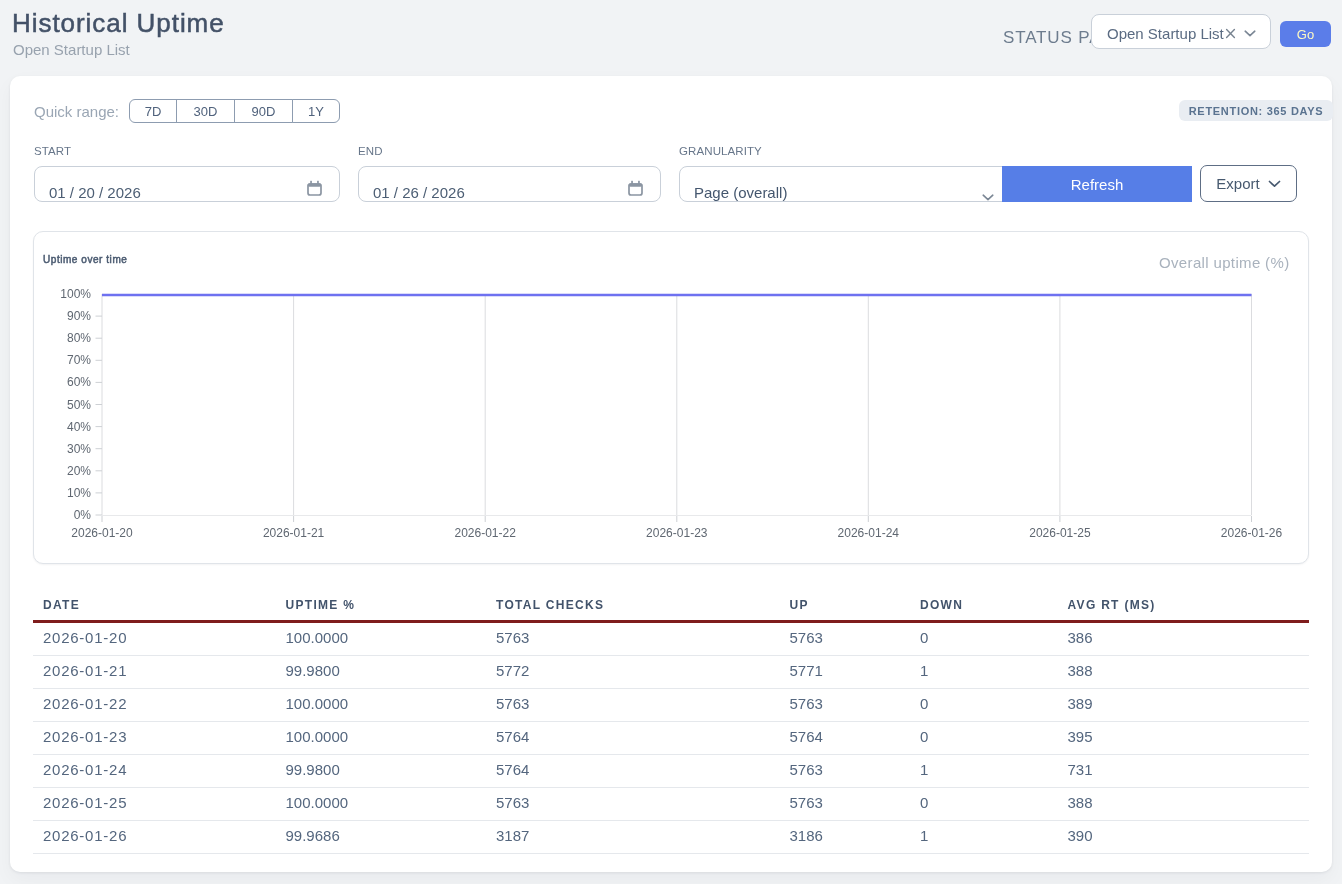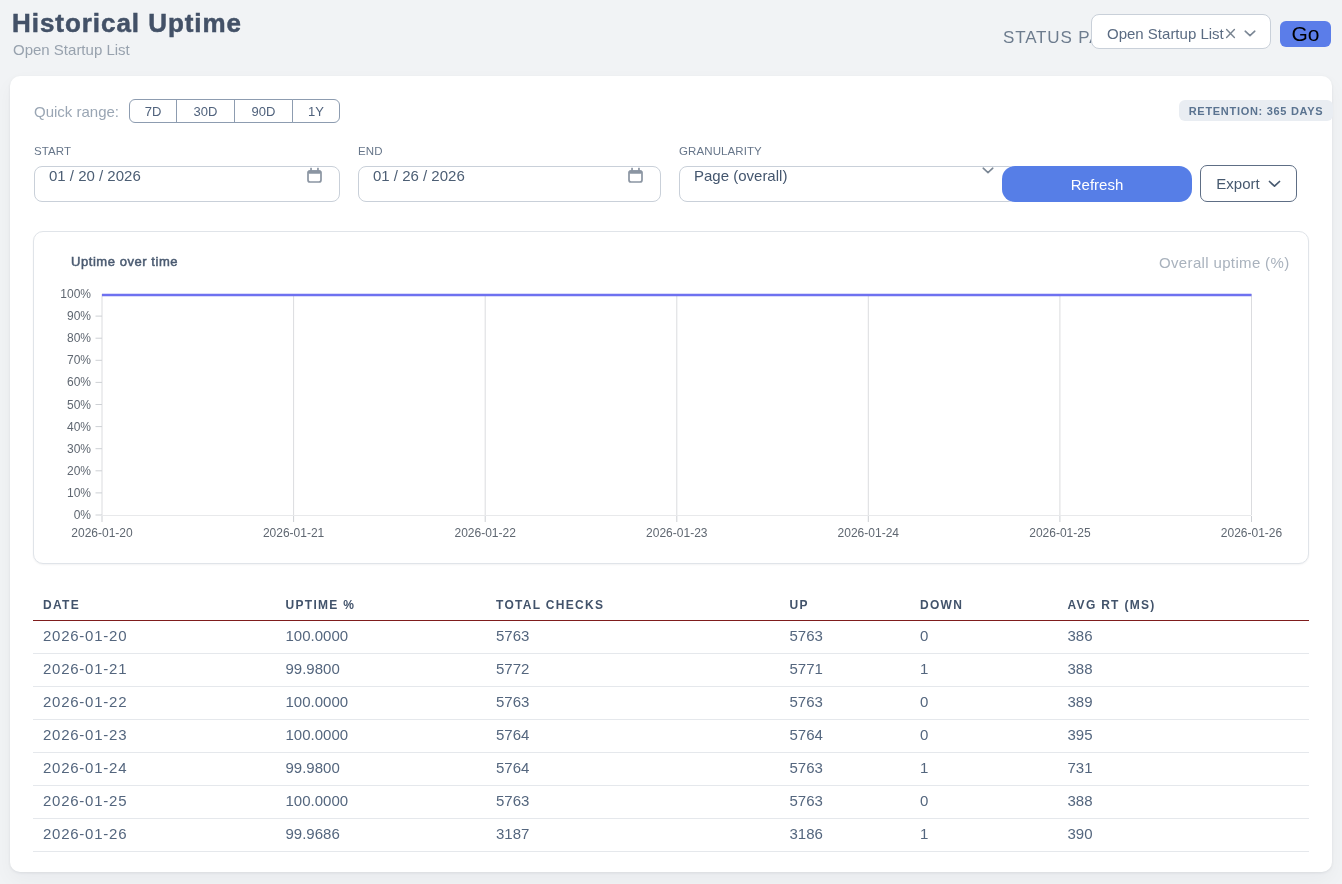--- a/index.html
+++ b/index.html
@@ -6,53 +6,53 @@
 html,body { width:1342px; height:884px; }
 body {
   background:#f1f3f5;
   font-family:"Liberation Sans", sans-serif;
   position:relative;
   overflow:hidden;
 }
 .abs { position:absolute; }
 
 
-.title { left:12px; top:8px; font-size:26px; font-weight:700; -webkit-text-stroke:0.5px #435167; color:#435167; letter-spacing:0.95px; }
+.title { left:12px; top:8px; font-size:26px; font-weight:400; -webkit-text-stroke:0.5px #435167; color:#435167; letter-spacing:0.95px; }
 .subtitle { left:13px; top:41px; font-size:15px; color:#98a2ae; }
 .sp-label { left:1003px; top:28px; font-size:17px; color:#6d7c8e; letter-spacing:0.85px; }
 .sp-select { left:1091px; top:14px; width:180px; height:35px; background:#fff; border:1px solid #c9d0d9; border-radius:8px; display:flex; align-items:center; padding:3px 0 0 15px; font-size:15px; color:#5a6b82; }
 .sp-select .xi { margin:1px 0 0 1px; }
 .sp-select .chev { margin:1px 0 0 8px; }
-.go-btn { left:1280px; top:21px; width:51px; height:26px; background:#5b7de9; border-radius:6px; color:#000000; font-size:21px; display:flex; align-items:center; justify-content:center; }
+.go-btn { left:1280px; top:21px; width:51px; height:26px; background:#5b7de9; border-radius:6px; color:#fef9c3; font-size:13px; display:flex; align-items:center; justify-content:center; }
 
 
 .card { left:10px; top:76px; width:1322px; height:796px; background:#fff; border-radius:10px; box-shadow:0 1px 3px rgba(16,24,40,.08), 0 8px 20px rgba(16,24,40,.04); }
 
 .qr-label { left:34px; top:103px; font-size:15px; color:#9aa6b4; }
 .qr-group { left:129px; top:99px; height:28px; display:flex; }
 .qr-btn { border:1px solid #8d9cb0; background:#fff; color:#50627c; font-size:13px; display:flex; align-items:center; justify-content:center; height:24px; margin-left:-1px; }
 .qr-btn:first-child { border-radius:6px 0 0 6px; margin-left:0; }
 .qr-btn:last-child { border-radius:0 6px 6px 0; }
 .badge { left:1147px; top:100px; width:154px; height:21px; background:#e9edf2; border-radius:6px; color:#5a7390; font-size:11px; font-weight:bold; letter-spacing:0.7px; display:flex; align-items:center; justify-content:center;margin-left:32px; }
 
 .f-label { font-size:11.5px; color:#67768a; letter-spacing:0.1px; top:145px; }
-.inp { top:166px; height:36px; background:#fff; border:1px solid #c9d0d9; border-radius:8px; display:flex; align-items:flex-start; padding:0 14px; font-size:15px; color:#4c5e74; }
+.inp { top:166px; height:36px; background:#fff; border:1px solid #c9d0d9; border-radius:8px; display:flex; align-items:flex-end; padding:0 14px; font-size:15px; color:#4c5e74; }
 .inp .grow { flex:1; }
 .inp .cal { margin:0 3px 5px 0; }
-.refresh { left:1002px; top:166px; width:190px; height:36px; background:#567ee7; border-radius:13px; color:#fff; font-size:15px; display:flex; align-items:center; justify-content:center;text-align:center; }
+.refresh { left:1002px; top:166px; width:190px; height:36px; background:#567ee7; border-radius:0; color:#fff; font-size:15px; display:flex; align-items:center; justify-content:center;text-align:center; }
 .export { left:1200px; top:165px; width:97px; height:37px; background:#fff; border:1px solid #5e6e85; border-radius:7px; color:#47596f; font-size:15px; display:flex; align-items:center; justify-content:center; gap:8px; }
 
 
 .chart-card { left:33px; top:231px; width:1276px; height:333px; background:#fff; border:1px solid #e0e4e9; border-radius:10px; box-shadow:0 1px 2px rgba(16,24,40,.05); }
-.chart-title { left:71px; top:254px; letter-spacing:0.55px; font-size:13px; font-weight:400; -webkit-text-stroke:0.5px #4b5b71; color:#4b5b71; }
+.chart-title { left:43px; top:254px; letter-spacing:0.55px; font-size:10px; font-weight:400; -webkit-text-stroke:0.5px #4b5b71; color:#4b5b71; }
 .chart-sub { top:254px; font-size:15px; color:#a9b2bd; letter-spacing:0.35px; }
 
 
 .tbl { position:absolute; left:33px; top:590px; width:1276px; border-collapse:collapse; table-layout:fixed; }
-.tbl th { font-size:12px; color:#42536b; letter-spacing:1.3px; text-align:left; font-weight:bold; padding:8px 10px; border-bottom:1px solid #7f1d1d; }
+.tbl th { font-size:12px; color:#42536b; letter-spacing:1.3px; text-align:left; font-weight:bold; padding:8px 10px; border-bottom:3px solid #7f1d1d; }
 .tbl td.d { letter-spacing:0.75px; }
 .tbl td { font-size:15px; color:#54667e; padding:7px 10px 9px; line-height:16px; border-bottom:1px solid #e5e8ec; }
 </style>
 </head>
 <body>
   <div class="abs title">Historical Uptime</div>
   <div class="abs subtitle">Open Startup List</div>
   <div class="abs sp-label">STATUS PAGE</div>
   <div class="abs sp-select">
     <span>Open Startup List</span>

